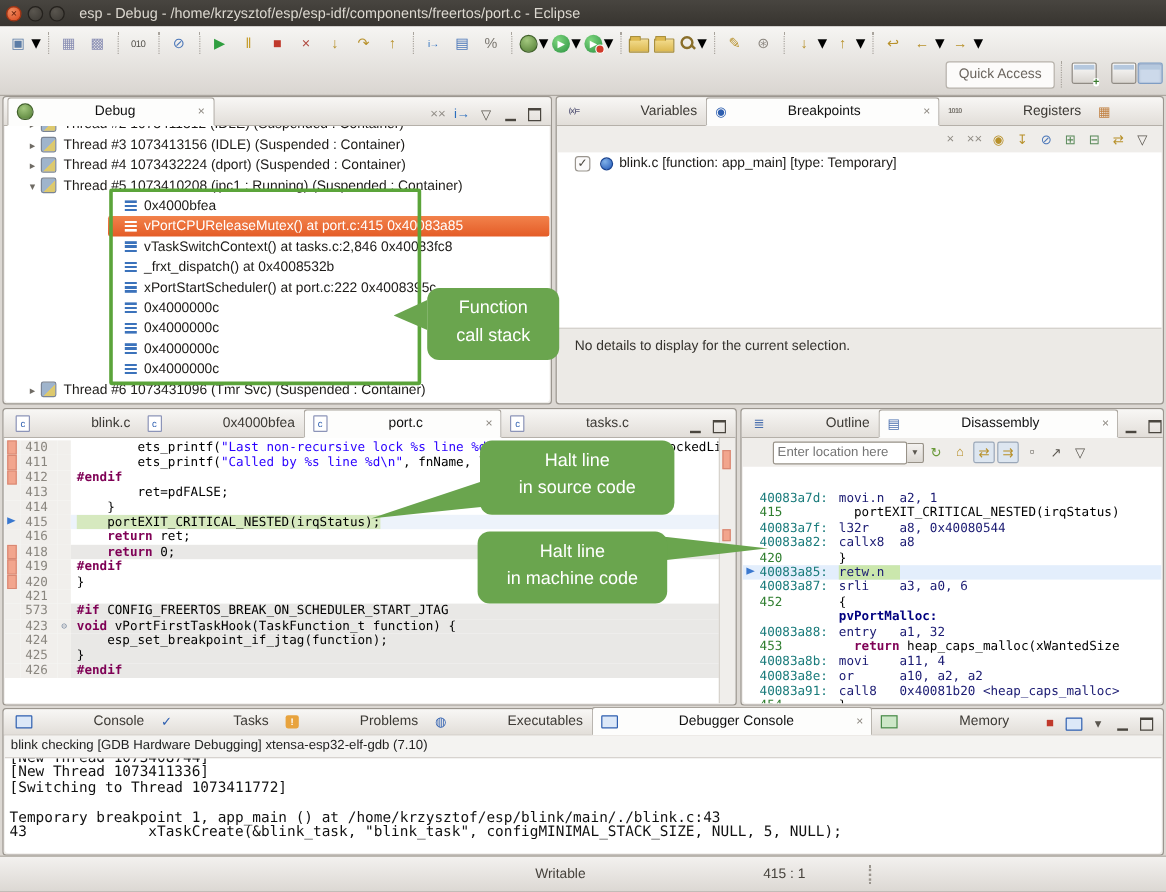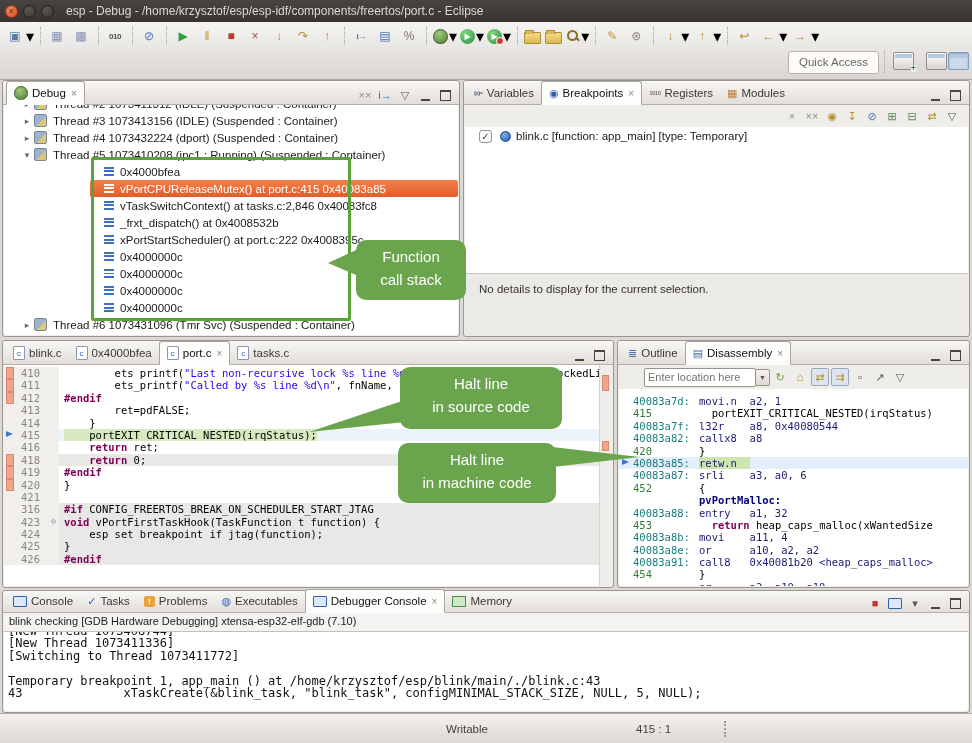--- a/index.html
+++ b/index.html
@@ -9,40 +9,40 @@
   .tbtn{width:13px;height:13px;border-radius:50%;margin-left:5px;box-sizing:border-box;}
   .tbtn.close{background:radial-gradient(circle at 35% 30%,#f08b5f,#d9481d);border:1px solid #a33413;color:#5e1c08;font-size:9px;line-height:11px;text-align:center;}
   .tbtn.minmax{background:radial-gradient(circle at 35% 30%,#5a564f,#3b3833);border:1px solid #24211d;}
   #titlebar .ttl{color:#dcd8d0;font-size:12px;margin-left:12px;white-space:nowrap;}
   
   #toolbar{position:absolute;left:0;top:22px;width:972px;height:57px;background:linear-gradient(#f6f5f3,#d9d5d0);border-bottom:1px solid #aca7a0;}
   #toolbar-icons{position:absolute;left:4px;top:2px;height:24px;display:flex;align-items:center;}
   .tsep{width:1px;height:18px;border-left:1px dotted #a9a49d;margin:0 4px;}
   .tbi{position:relative;width:20px;height:20px;margin:0 1px;display:flex;align-items:center;justify-content:center;font-size:12px;border-radius:2px;}
   .ddw{display:flex;align-items:center;margin-right:2px;}
-  .tbi.small{font-size:8px;font-weight:bold;letter-spacing:-0.5px;}
+  .tbi.small{font-size:8px;font-weight:normal;letter-spacing:-0.5px;}
   .ic-bug{width:13px;height:13px;border-radius:50% 50% 46% 46%;background:radial-gradient(circle at 40% 28%,#a3c87e,#527c34);border:1px solid #40602a;}
   .ic-run{width:15px;height:15px;border-radius:50%;background:radial-gradient(circle at 35% 30%,#7ed67e,#2a9140);color:#fff;font-size:8px;line-height:15px;text-align:center;position:relative;}
   .ic-cov::after{content:"";position:absolute;right:-2px;bottom:-1px;width:6px;height:6px;border-radius:50%;background:#d03a2a;border:1px solid #fff;}
   .ic-folder{width:15px;height:10px;background:linear-gradient(#f3dc8e,#dcb84f);border:1px solid #a98f3c;border-radius:1px;position:relative;margin-top:3px;}
   .ic-folder::before{content:"";position:absolute;left:0;top:-3px;width:7px;height:3px;background:#dcb84f;border:1px solid #a98f3c;border-bottom:none;border-radius:1px 1px 0 0;}
   .ic-mag{width:14px;height:14px;position:relative;}
   .ic-mag::before{content:"";position:absolute;left:1px;top:1px;width:7px;height:7px;border:2px solid #8a6f2a;border-radius:50%;}
   .ic-mag::after{content:"";position:absolute;left:9px;top:9px;width:5px;height:2px;background:#8a6f2a;transform:rotate(45deg);}
   
   #quick-access{position:absolute;left:788px;top:29px;height:21px;padding:0 10px;line-height:21px;background:#fcfbfa;border:1px solid #b6b1aa;border-radius:3px;font-size:11.5px;color:#6b655e;}
   .qsep{position:absolute;left:884px;top:29px;height:22px;border-left:1px dotted #a9a49d;}
   .persp{position:absolute;top:30px;width:21px;height:18px;border:1px solid #908b84;background:linear-gradient(#fdfdfc,#d9d5d0);border-radius:2px;box-sizing:border-box;}
   .persp::before{content:"";position:absolute;left:1px;right:1px;top:1px;height:4px;background:#b5c8de;}
   .persp .plus{position:absolute;right:-3px;bottom:-3px;font-size:9px;font-weight:bold;color:#3a7a2e;background:#fff;line-height:7px;border-radius:2px;}
   .persp.active{background:#ccd9ea;border-color:#7f9dc4;box-shadow:inset 0 1px 2px rgba(40,70,120,.4);}
   
   .panel{position:absolute;background:#efedea;border:1px solid #9b968f;border-radius:3px;box-sizing:border-box;}
   .phead{position:absolute;left:0;right:0;top:0;height:24px;background:linear-gradient(#f8f7f5,#e2ded9);border-bottom:1px solid #b5b0a9;border-radius:3px 3px 0 0;display:flex;align-items:flex-end;padding-left:3px;box-sizing:border-box;}
-  .tab{display:flex;align-items:center;height:22px;padding:0 7px;font-size:11.5px;color:#3c3934;white-space:nowrap;border-radius:3px 3px 0 0;}
+  .tab{display:flex;align-items:center;height:22px;padding:0 7px;font-size:11.5px;color:#3c3934;white-space:nowrap;border-radius:3px 3px 0 0;gap:47px;}
   .tab.active{background:#fdfdfc;border:1px solid #a9a49d;border-bottom:1px solid #fdfdfc;margin-bottom:-1px;color:#111;}
   .tab .ticon{margin-right:4px;display:inline-flex;align-items:center;justify-content:center;}
   .tab .tclose{margin-left:5px;color:#8a857e;font-size:10px;}
   .tglyph{font-size:11px;}
   .tglyph.small{font-size:6px;font-weight:bold;letter-spacing:-0.5px;}
   .hspacer{flex:1;}
   .pict{display:flex;align-items:center;margin-right:4px;}
   .pi{width:18px;height:18px;display:flex;align-items:center;justify-content:center;font-size:11px;margin:0 1px;border-radius:2px;}
   .pi.pressed{border:1px solid #9aa7b8;background:#dde6f0;box-sizing:border-box;}
   .wb-min{width:9px;height:9px;border-bottom:2px solid #4a463f;}
@@ -93,21 +93,21 @@
   .am .mk{position:absolute;left:2px;top:0;width:8px;height:100%;background:#f2a58d;box-shadow:inset 0 0 0 1px #d98873;}
   .am .ip{position:absolute;top:2.5px;left:2px;width:0;height:0;border-top:3.5px solid transparent;border-bottom:3.5px solid transparent;border-left:7px solid #3a78cf;}
   .sp{color:#000;} .ss{color:#2a00ff;} .sd{color:#7f0055;font-weight:bold;} .sk{color:#7f0055;font-weight:bold;} .sc{color:#3f7f5f;}
   #editor-overview{position:absolute;right:1px;top:24px;bottom:1px;width:12px;background:#f0eeeb;border-left:1px solid #d7d3cd;}
   #editor-overview .ovm{position:absolute;left:2px;width:7px;background:#f2a58d;border:1px solid #d98873;box-sizing:border-box;}
   
   #disasm-panel{left:617px;top:340px;width:353px;height:248px;}
   #disasm-toolbar{position:absolute;left:1px;right:1px;top:24px;height:24px;background:#efedea;display:flex;align-items:center;padding-left:25px;box-sizing:border-box;}
   #loc-input{width:104px;height:17px;border:1px solid #989288;background:#fff;font-family:"Liberation Sans",sans-serif;font-size:11px;padding:0 3px;color:#333;border-radius:2px;}
   #loc-dd{width:14px;height:17px;border:1px solid #989288;border-left:none;background:linear-gradient(#f4f2f0,#dcd8d3);font-size:7px;color:#5a564f;display:flex;align-items:center;justify-content:center;border-radius:0 2px 2px 0;box-sizing:border-box;}
-  #disasm-body{position:absolute;left:1px;right:1px;top:48px;bottom:1px;background:#fff;overflow:hidden;padding-top:6px;border-radius:0 0 3px 3px;}
+  #disasm-body{position:absolute;left:1px;right:1px;top:48px;bottom:1px;background:#fff;overflow:hidden;padding-top:20px;border-radius:0 0 3px 3px;}
   .dr{height:12.4px;line-height:12.4px;font-family:"DejaVu Sans Mono",monospace;font-size:10.5px;white-space:pre;padding-left:14px;position:relative;}
   .dr.halt{background:#e3eefc;}
   .da{color:#197b7b;display:inline-block;width:66px;}
   .dn{color:#2f7e2f;display:inline-block;width:66px;}
   .dm{color:#1a1a72;} .dm.hl{background:#cbe7ad;}
   .do{color:#1a1a72;}
   .dl{color:#00007f;font-weight:bold;}
   .dsrc{color:#1c1c1c;}
   .dr .ip{position:absolute;top:2.5px;left:3px;width:0;height:0;border-top:3.5px solid transparent;border-bottom:3.5px solid transparent;border-left:7px solid #3a78cf;}
   
@@ -430,21 +430,21 @@
         <div class="cl"><span class="am"><span class="mk"></span></span><span class="ln">411</span><span class="fb"></span><span class="cd"><span class="sp">        ets_printf(</span><span class="ss">"Called by %s line %d\n"</span><span class="sp">, fnName, line);</span></span></div>
         <div class="cl"><span class="am"><span class="mk"></span></span><span class="ln">412</span><span class="fb"></span><span class="cd"><span class="sd">#endif</span></span></div>
         <div class="cl"><span class="am"></span><span class="ln">413</span><span class="fb"></span><span class="cd"><span class="sp">        ret=pdFALSE;</span></span></div>
         <div class="cl"><span class="am"></span><span class="ln">414</span><span class="fb"></span><span class="cd"><span class="sp">    }</span></span></div>
         <div class="cl halt"><span class="am"><span class="ip"></span></span><span class="ln">415</span><span class="fb"></span><span class="cd"><span class="hlgt"><span class="sp">    portEXIT_CRITICAL_NESTED(irqStatus);</span></span></span></div>
         <div class="cl"><span class="am"></span><span class="ln">416</span><span class="fb"></span><span class="cd"><span class="sp">    </span><span class="sk">return</span><span class="sp"> ret;</span></span></div>
         <div class="cl inactive"><span class="am"><span class="mk"></span></span><span class="ln">418</span><span class="fb"></span><span class="cd"><span class="sp">    </span><span class="sk">return</span><span class="sp"> 0;</span></span></div>
         <div class="cl"><span class="am"><span class="mk"></span></span><span class="ln">419</span><span class="fb"></span><span class="cd"><span class="sd">#endif</span></span></div>
         <div class="cl"><span class="am"><span class="mk"></span></span><span class="ln">420</span><span class="fb"></span><span class="cd"><span class="sp">}</span></span></div>
         <div class="cl"><span class="am"></span><span class="ln">421</span><span class="fb"></span><span class="cd"></span></div>
-        <div class="cl inactive"><span class="am"></span><span class="ln">316</span><span class="fb"></span><span class="cd"><span class="sd">#if</span><span class="sp"> CONFIG_FREERTOS_BREAK_ON_SCHEDULER_START_JTAG</span></span></div>
+        <div class="cl inactive"><span class="am"></span><span class="ln">573</span><span class="fb"></span><span class="cd"><span class="sd">#if</span><span class="sp"> CONFIG_FREERTOS_BREAK_ON_SCHEDULER_START_JTAG</span></span></div>
         <div class="cl inactive"><span class="am"></span><span class="ln">423</span><span class="fb">⊖</span><span class="cd"><span class="sk">void</span><span class="sp"> vPortFirstTaskHook(TaskFunction_t function) {</span></span></div>
         <div class="cl inactive"><span class="am"></span><span class="ln">424</span><span class="fb"></span><span class="cd"><span class="sp">    esp_set_breakpoint_if_jtag(function);</span></span></div>
         <div class="cl inactive"><span class="am"></span><span class="ln">425</span><span class="fb"></span><span class="cd"><span class="sp">}</span></span></div>
         <div class="cl inactive"><span class="am"></span><span class="ln">426</span><span class="fb"></span><span class="cd"><span class="sd">#endif</span></span></div>
       </div>
     <div id="editor-overview">
       <div class="ovm" style="top:10px;height:16px;"></div>
       <div class="ovm" style="top:76px;height:10px;"></div>
     </div>
   </div>

